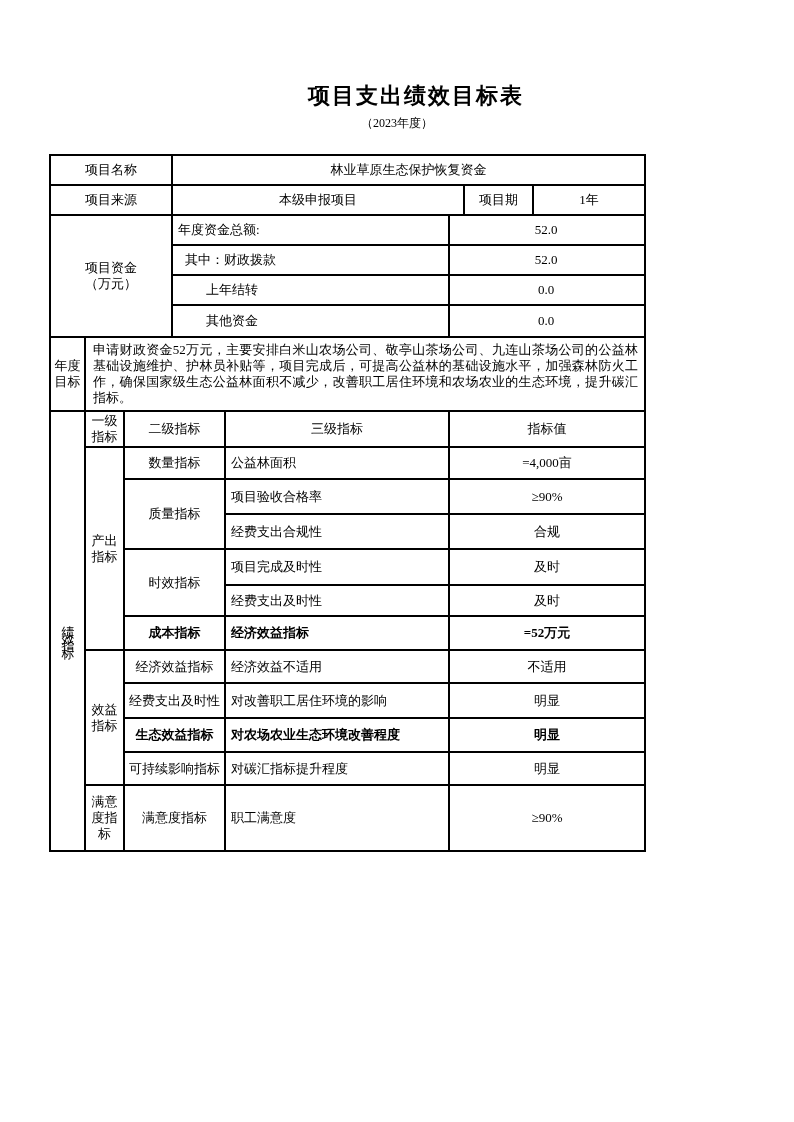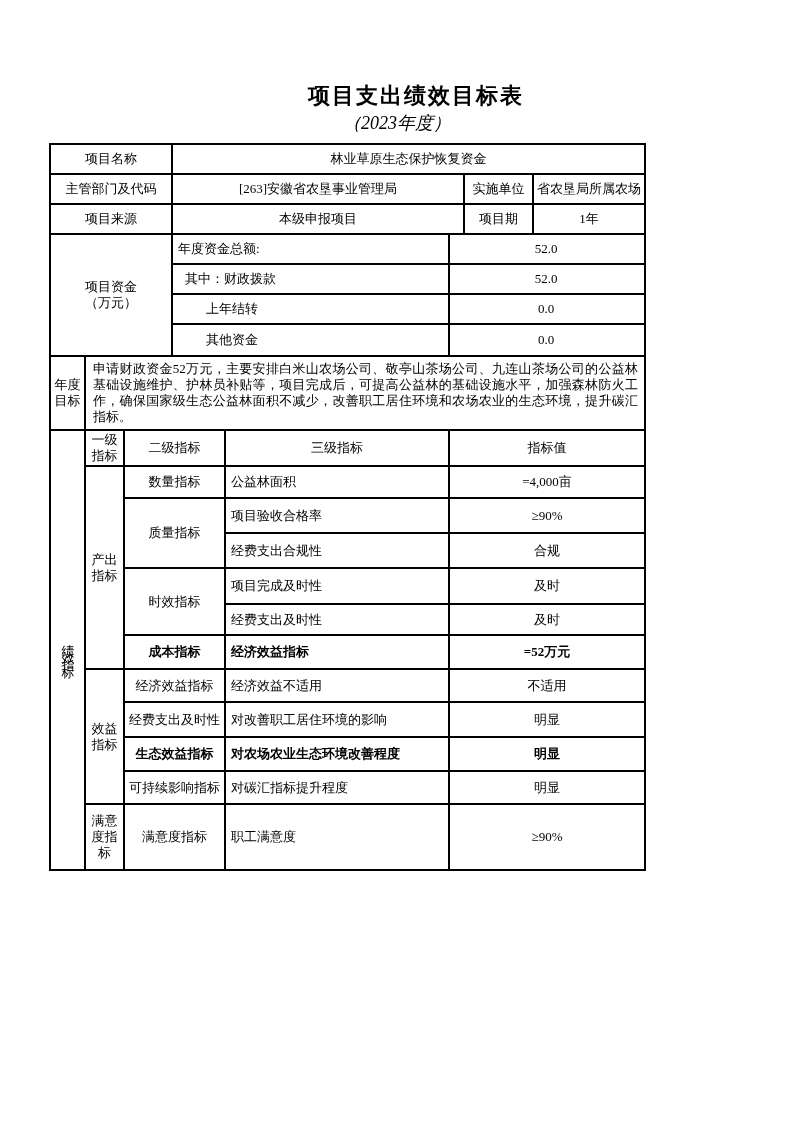--- a/index.html
+++ b/index.html
@@ -16,26 +16,25 @@
   .doc-title {
     text-align: center;
     font-size: 22px;
     font-weight: bold;
     line-height: 24px;
     letter-spacing: 2px;
     margin-left: 38px;
   }
   .doc-subtitle {
     text-align: center;
-    font-size: 18px;
+    font-size: 12px;
     line-height: 16px;
     margin-top: 7px;
-    font-style: italic;
-  }
-  .tbl-wrap { width: 696px; margin: 12px auto 0 auto; }
+  }
+  .tbl-wrap { width: 696px; margin: 23px auto 0 auto; }
   table.t {
     width: 595px;
     table-layout: fixed;
     border-collapse: collapse;
     font-size: 13px;
   }
   table.t + table.t { margin-top: -2px; }
   table.t td {
     border: 2px solid #000;
     vertical-align: middle;
@@ -86,26 +85,20 @@
           <col style="width:292px">
           <col style="width:69px">
           <col style="width:112px">
         </colgroup>
       <tbody>
           <tr class="h30">
         <td class="c">项目名称</td>
         <td class="c" colspan="3">林业草原生态保护恢复资金</td>
       </tr>
       <tr class="h30">
-        <td class="c">主管部门及代码</td>
-        <td class="c">[263]安徽省农垦事业管理局</td>
-        <td class="c">实施单位</td>
-        <td class="c">省农垦局所属农场</td>
-      </tr>
-      <tr class="h30">
         <td class="c">项目来源</td>
         <td class="c">本级申报项目</td>
         <td class="c">项目期</td>
         <td class="c">1年</td>
       </tr>
     </tbody>
       </table>
 
     <table class="t">
       <colgroup>

